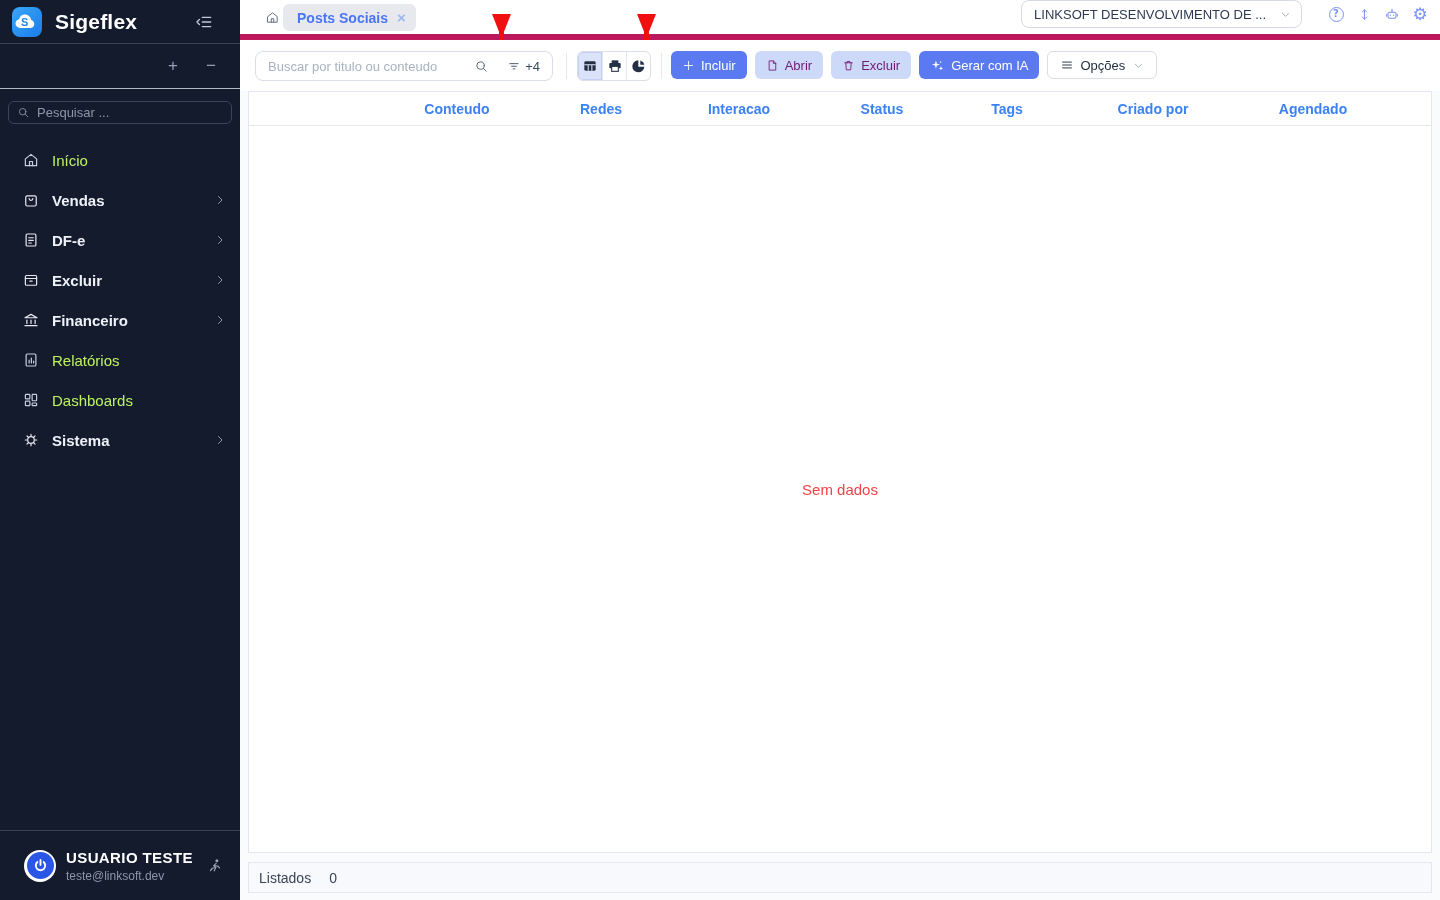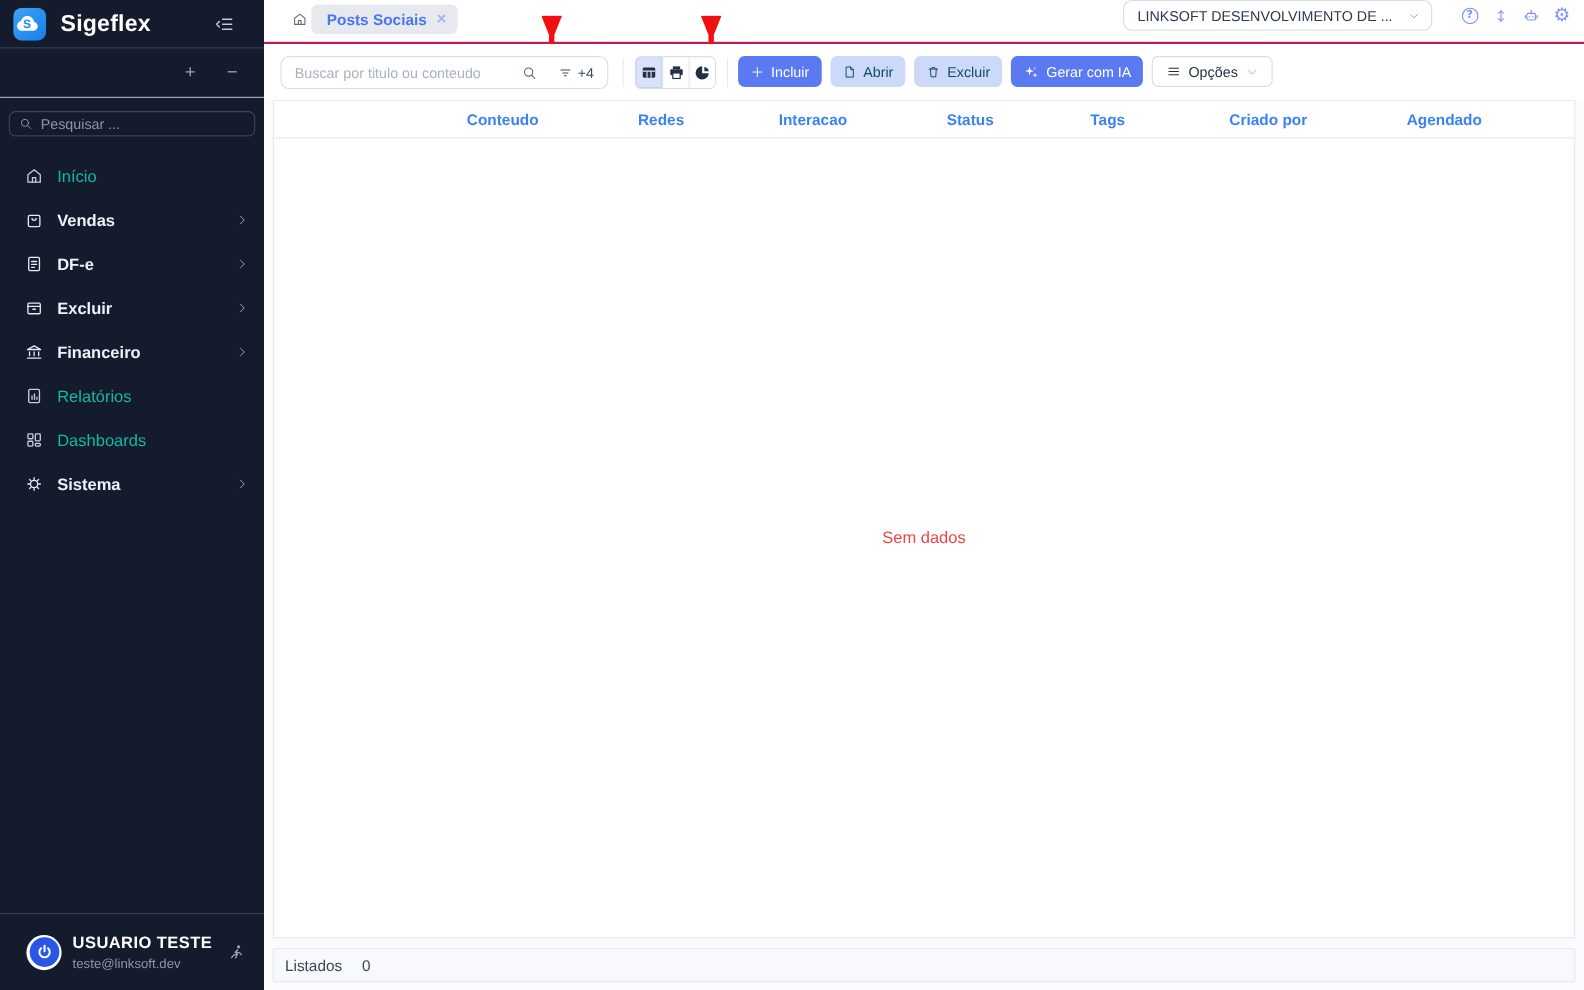--- a/index.html
+++ b/index.html
@@ -18,36 +18,36 @@
   .brand { color:#fff; font-size:21px; font-weight:bold; margin-left:13px; letter-spacing:.2px; }
   .collapse-btn { position:absolute; right:26px; top:12px; color:#c2cad6; cursor:pointer; }
   .sb-row2 { height:45px; border-bottom:1px solid #b3bac6; display:flex; align-items:center; justify-content:flex-end; gap:16px; padding:0 18px; }
   .pm-btn { color:#97a1b2; font-size:17px; width:22px; text-align:center; cursor:pointer; }
   .sb-search-wrap { padding:12px 8px 8px 8px; }
   .sb-search { position:relative; }
   .sb-search input { width:224px; height:23px; background:transparent; border:1px solid #39455a; border-radius:6px; color:#cdd4e0; font-size:13px; padding:0 8px 0 28px; outline:none; font-family:"Liberation Sans",sans-serif; }
   .sb-search input::placeholder { color:#8d96a7; }
   .sb-search .mag { position:absolute; left:9px; top:5px; color:#8d96a7; }
   .menu { padding-top:8px; }
-  .menu-item { position:relative; height:40px; display:flex; align-items:center; padding:0 16px 0 22px; cursor:pointer; font-size:15px; color:#14b8a6; }
+  .menu-item { position:relative; height:40px; display:flex; align-items:center; padding:0 16px 0 22px; cursor:pointer; font-size:15px; color:#bef264; }
   .menu-item .mi-icon { width:18px; height:18px; color:#c7cfdc; flex:0 0 18px; }
   .menu-item .mi-label { margin-left:12px; }
   .menu-item.bold { color:#eef2f8; font-weight:bold; }
   .menu-item.bold .mi-icon { color:#e6eaf2; }
   .menu-item .mi-chev { position:absolute; right:14px; color:#aab3c2; }
   .sb-user { position:absolute; left:0; right:0; bottom:0; height:70px; border-top:1px solid rgba(255,255,255,.16); display:flex; align-items:center; padding:0 16px 0 24px; cursor:pointer; }
   .avatar { width:32px; height:32px; border-radius:50%; background:#fff; display:flex; align-items:center; justify-content:center; }
   .avatar-inner { width:27px; height:27px; border-radius:50%; background:#2a56e8; display:flex; align-items:center; justify-content:center; }
   .user-txt { margin-left:10px; flex:1; }
   .user-name { color:#fff; font-size:15px; font-weight:bold; letter-spacing:.4px; }
   .user-email { color:#8d97a8; font-size:12px; margin-top:3px; }
   .logout-btn { color:#9aa3b2; cursor:pointer; }
 
   
-  .topbar { position:absolute; left:240px; top:0; width:1200px; height:40px; background:#fff; border-bottom:2px solid #be185d; }
+  .topbar { position:absolute; left:240px; top:0; width:1200px; height:40px; background:#fff; border-bottom:6px solid #be185d; }
   .crumb-home { position:absolute; left:25px; top:10px; color:#636e7e; cursor:pointer; }
   .tab-chip { position:absolute; left:43px; top:4px; height:27px; background:#e7e9ee; border-radius:6px; display:flex; align-items:center; padding:0 10px 0 14px; cursor:pointer; }
   .tab-chip .tab-label { color:#4a75f5; font-size:14px; font-weight:bold; }
   .tab-close { color:#9db4f4; font-size:15px; font-weight:bold; margin-left:9px; cursor:pointer; }
   .tb-right { position:absolute; right:12px; top:0; height:28px; display:flex; align-items:center; }
   .company-select { height:28px; background:#fff; border:1px solid #d5dae3; border-radius:8px; display:flex; align-items:center; padding:0 10px 0 12px; cursor:pointer; min-width:258px; }
   .company-select .cs-label { color:#2d3a52; font-size:13px; white-space:nowrap; }
   .company-select .cs-chev { color:#8b95a6; margin-left:14px; }
   .tb-icons { display:flex; align-items:center; gap:12px; margin-left:26px; color:#7b93f8; }
   .icon-btn { width:16px; height:16px; display:flex; align-items:center; justify-content:center; cursor:pointer; color:#7b93f8; }
@@ -69,21 +69,21 @@
   .filter-ctl .fc-count { font-size:13px; }
   .v-div { position:absolute; top:13px; width:1px; height:26px; background:#e4e8ef; }
   .view-toggle { position:absolute; left:337px; top:11px; height:30px; border:1px solid #d9dee8; border-radius:6px; display:flex; overflow:hidden; background:#fff; }
   .vt-seg { width:24px; height:28px; display:flex; align-items:center; justify-content:center; color:#232f45; cursor:pointer; }
   .vt-seg + .vt-seg { border-left:1px solid #e2e6ee; }
   .vt-seg.active { background:#dbe3fa; box-shadow:inset 0 0 0 1px #c3d0f3; border-radius:5px 0 0 5px; }
   .btn-row { position:absolute; left:431px; top:11px; height:30px; display:flex; gap:8px; }
   .btn { height:28px; border-radius:6px; display:flex; align-items:center; padding:0 11px; font-size:13px; cursor:pointer; white-space:nowrap; }
   .btn .b-ic { margin-right:6px; display:flex; }
   .btn.primary { background:#5b7af2; color:#fff; }
-  .btn.disabled { background:#cdd9f9; color:#0c4a6e; cursor:default; }
+  .btn.disabled { background:#cdd9f9; color:#701a75; cursor:default; }
   .btn.ghost { background:#fff; border:1px solid #d8dde6; color:#222f43; padding:0 12px; }
   .btn.ghost .b-chev { margin-left:8px; color:#8b95a6; display:flex; }
 
   
   .content-bg { position:absolute; left:240px; top:91px; width:1200px; height:809px; background:#fafbfd; }
   .table-card { position:absolute; left:248px; top:91px; width:1184px; height:762px; background:#fff; border:1px solid #e4e7f0; }
   .thead { position:relative; height:34px; border-bottom:1px solid #e4e7f0; background:#fff; }
   .th { position:absolute; top:50%; transform:translate(-50%,-50%); font-size:14px; font-weight:bold; color:#3b82f6; cursor:pointer; white-space:nowrap; }
   .tbody { height:726px; display:flex; align-items:center; justify-content:center; }
   .empty-text { color:#ef4444; font-size:15px; }

